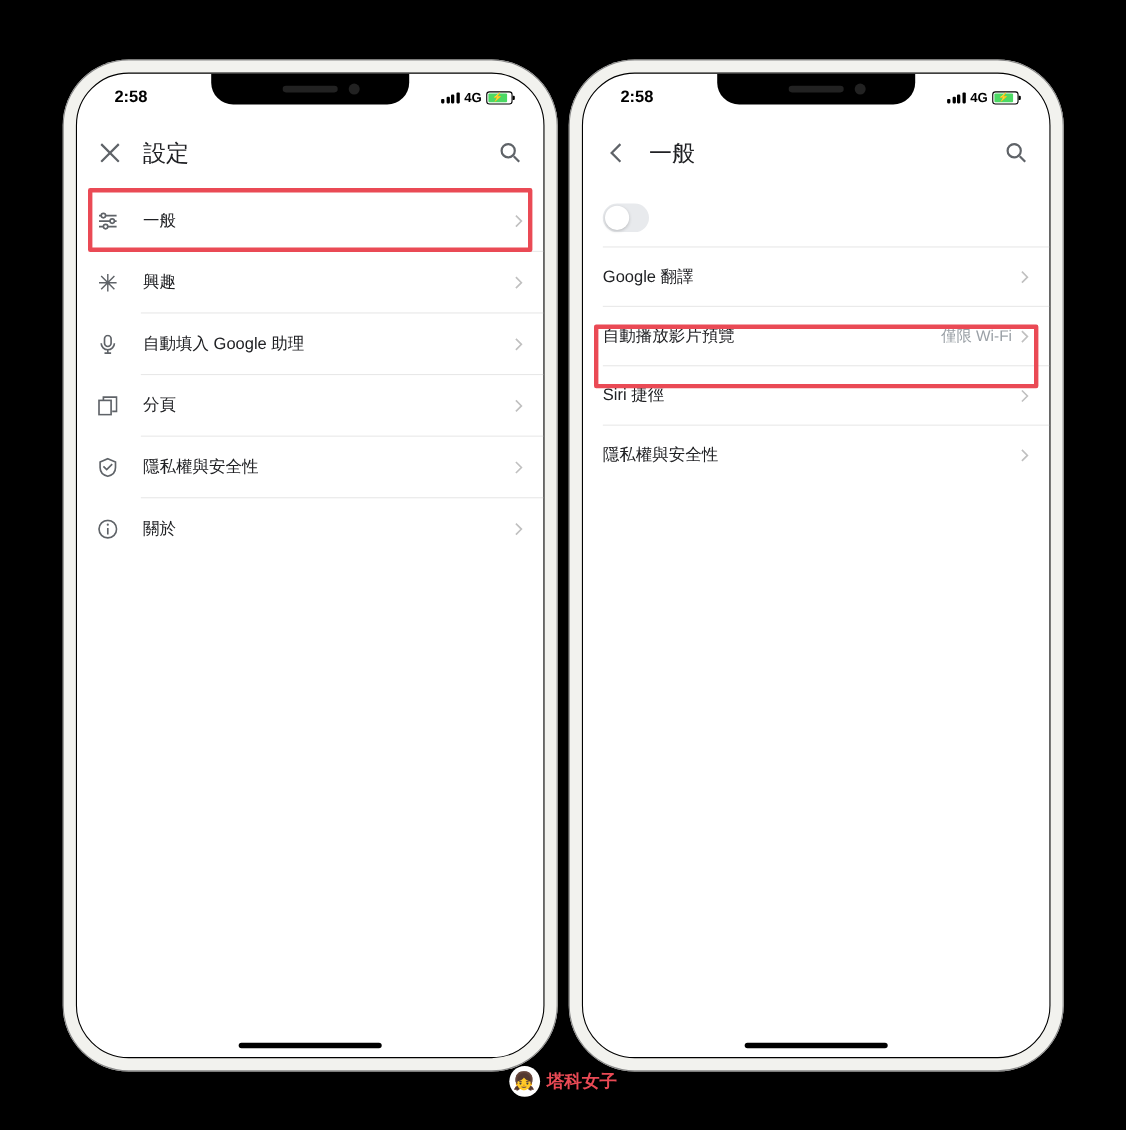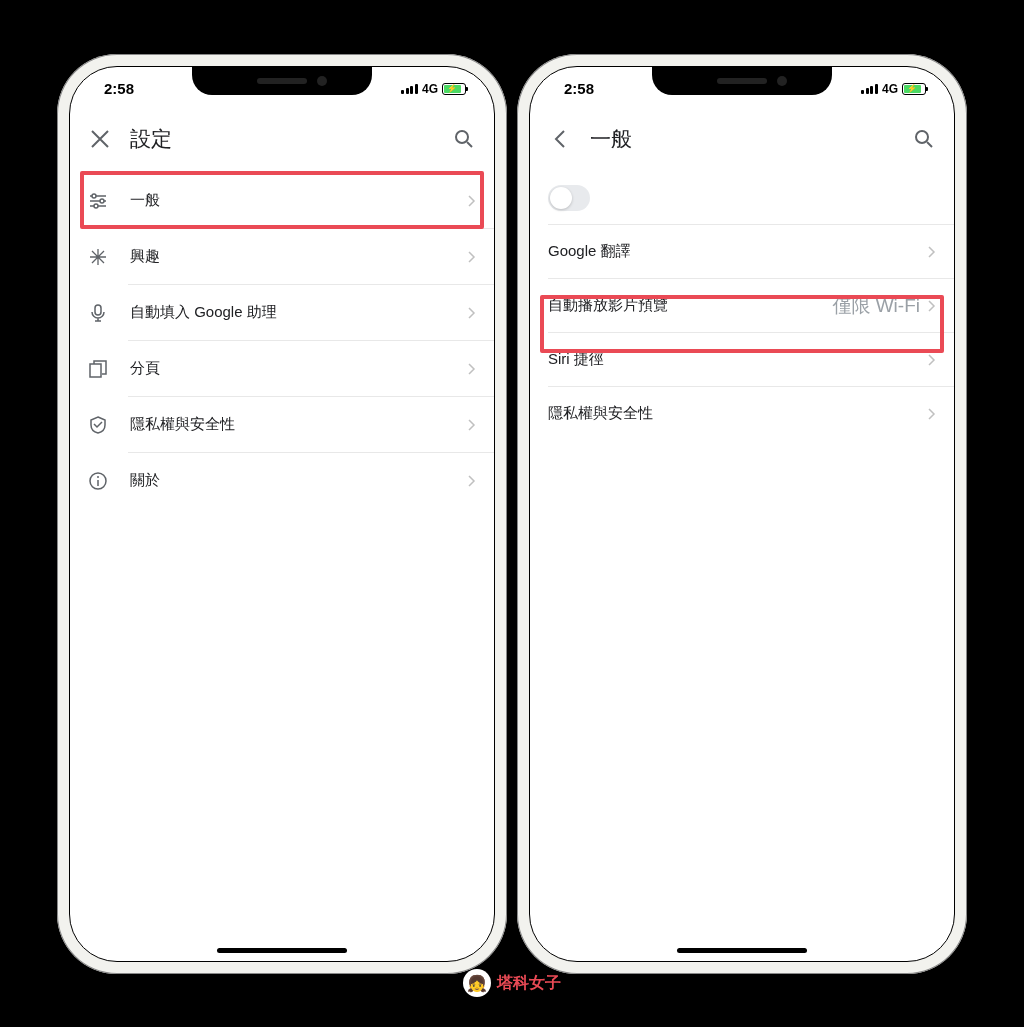--- a/index.html
+++ b/index.html
@@ -185,21 +185,21 @@
   font-size: 15px;
   color: #202124;
 }
 .item-sub {
   font-size: 12.5px;
   color: #9aa0a6;
   margin-top: 3px;
   line-height: 1.4;
 }
 .item-value {
-  font-size: 19px;
+  font-size: 14px;
   color: #9aa0a6;
   margin-right: 8px;
 }
 .chevron {
   color: #c0c0c0;
   flex-shrink: 0;
 }
 .toggle {
   width: 42px;
   height: 26px;

